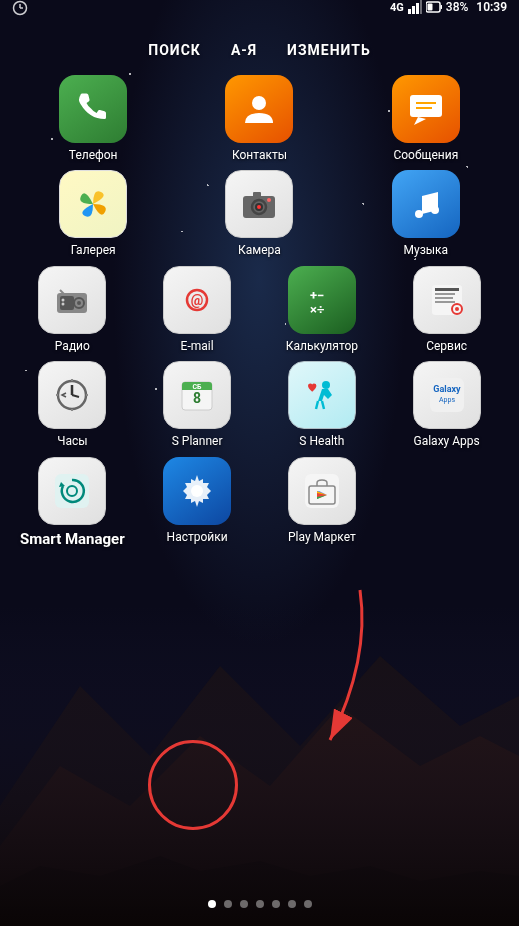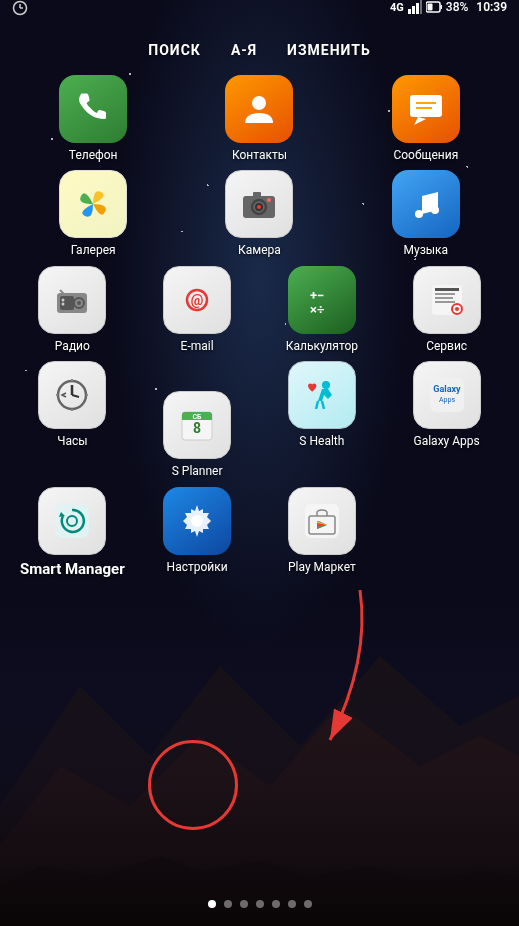--- a/index.html
+++ b/index.html
@@ -162,21 +162,21 @@
     .icon-internet { background: linear-gradient(145deg, #7c4dff, #4527a0); }
     .icon-gallery { background: linear-gradient(145deg, #fff9c4, #f0f4c3); border: 1px solid #ddd; }
     .icon-camera { background: linear-gradient(145deg, #f5f5f5, #e0e0e0); border: 1px solid #ccc; }
     .icon-music { background: linear-gradient(145deg, #42a5f5, #1565c0); }
     .icon-video { background: linear-gradient(145deg, #ab47bc, #6a1b9a); }
     .icon-radio { background: linear-gradient(145deg, #f5f5f5, #e0e0e0); border: 1px solid #ccc; }
     .icon-email { background: linear-gradient(145deg, #f5f5f5, #e0e0e0); border: 1px solid #ccc; }
     .icon-calc { background: linear-gradient(145deg, #4caf50, #1b5e20); }
     .icon-service { background: linear-gradient(145deg, #f5f5f5, #e0e0e0); border: 1px solid #ccc; }
     .icon-clock { background: linear-gradient(145deg, #f5f5f5, #e0e0e0); border: 1px solid #ccc; }
-    .icon-splanner { background: linear-gradient(145deg, #f5f5f5, #e0e0e0); border: 1px solid #ccc; margin-top: 30px; }
+    .icon-splanner { background: linear-gradient(145deg, #f5f5f5, #e0e0e0); border: 1px solid #ccc; }
     .icon-shealth { background: linear-gradient(145deg, #e0f7fa, #b2ebf2); border: 1px solid #b0bec5; }
     .icon-galaxy { background: linear-gradient(145deg, #f5f5f5, #e0e0e0); border: 1px solid #ccc; }
     .icon-smartmgr { background: linear-gradient(145deg, #f5f5f5, #e0e0e0); border: 1px solid #ccc; }
     .icon-settings { background: linear-gradient(145deg, #1e88e5, #0d47a1); }
     .icon-playstore { background: linear-gradient(145deg, #f5f5f5, #e0e0e0); border: 1px solid #ccc; }
 
     
     .annotation-circle {
       position: absolute;
       width: 90px;

